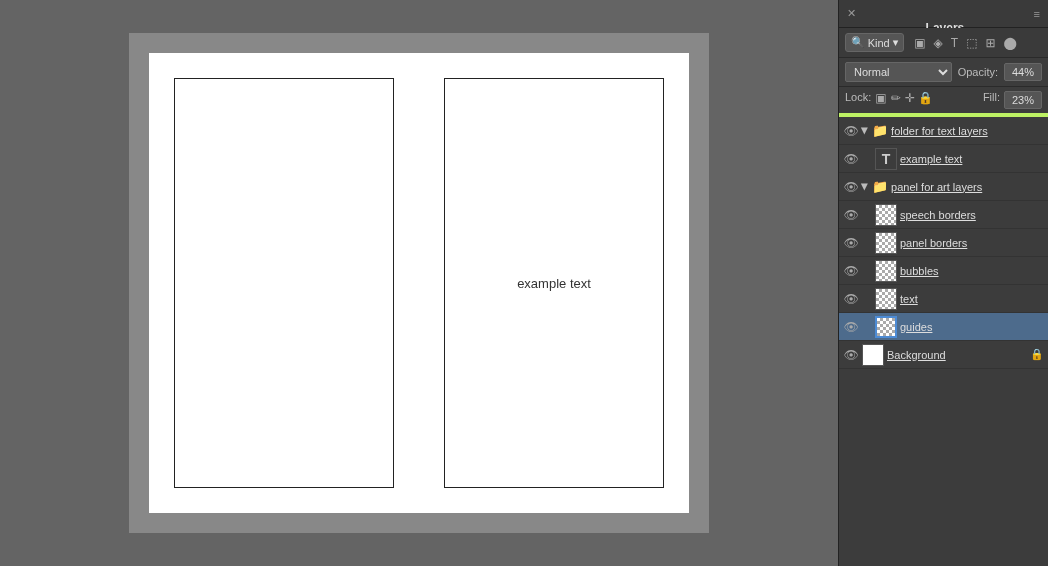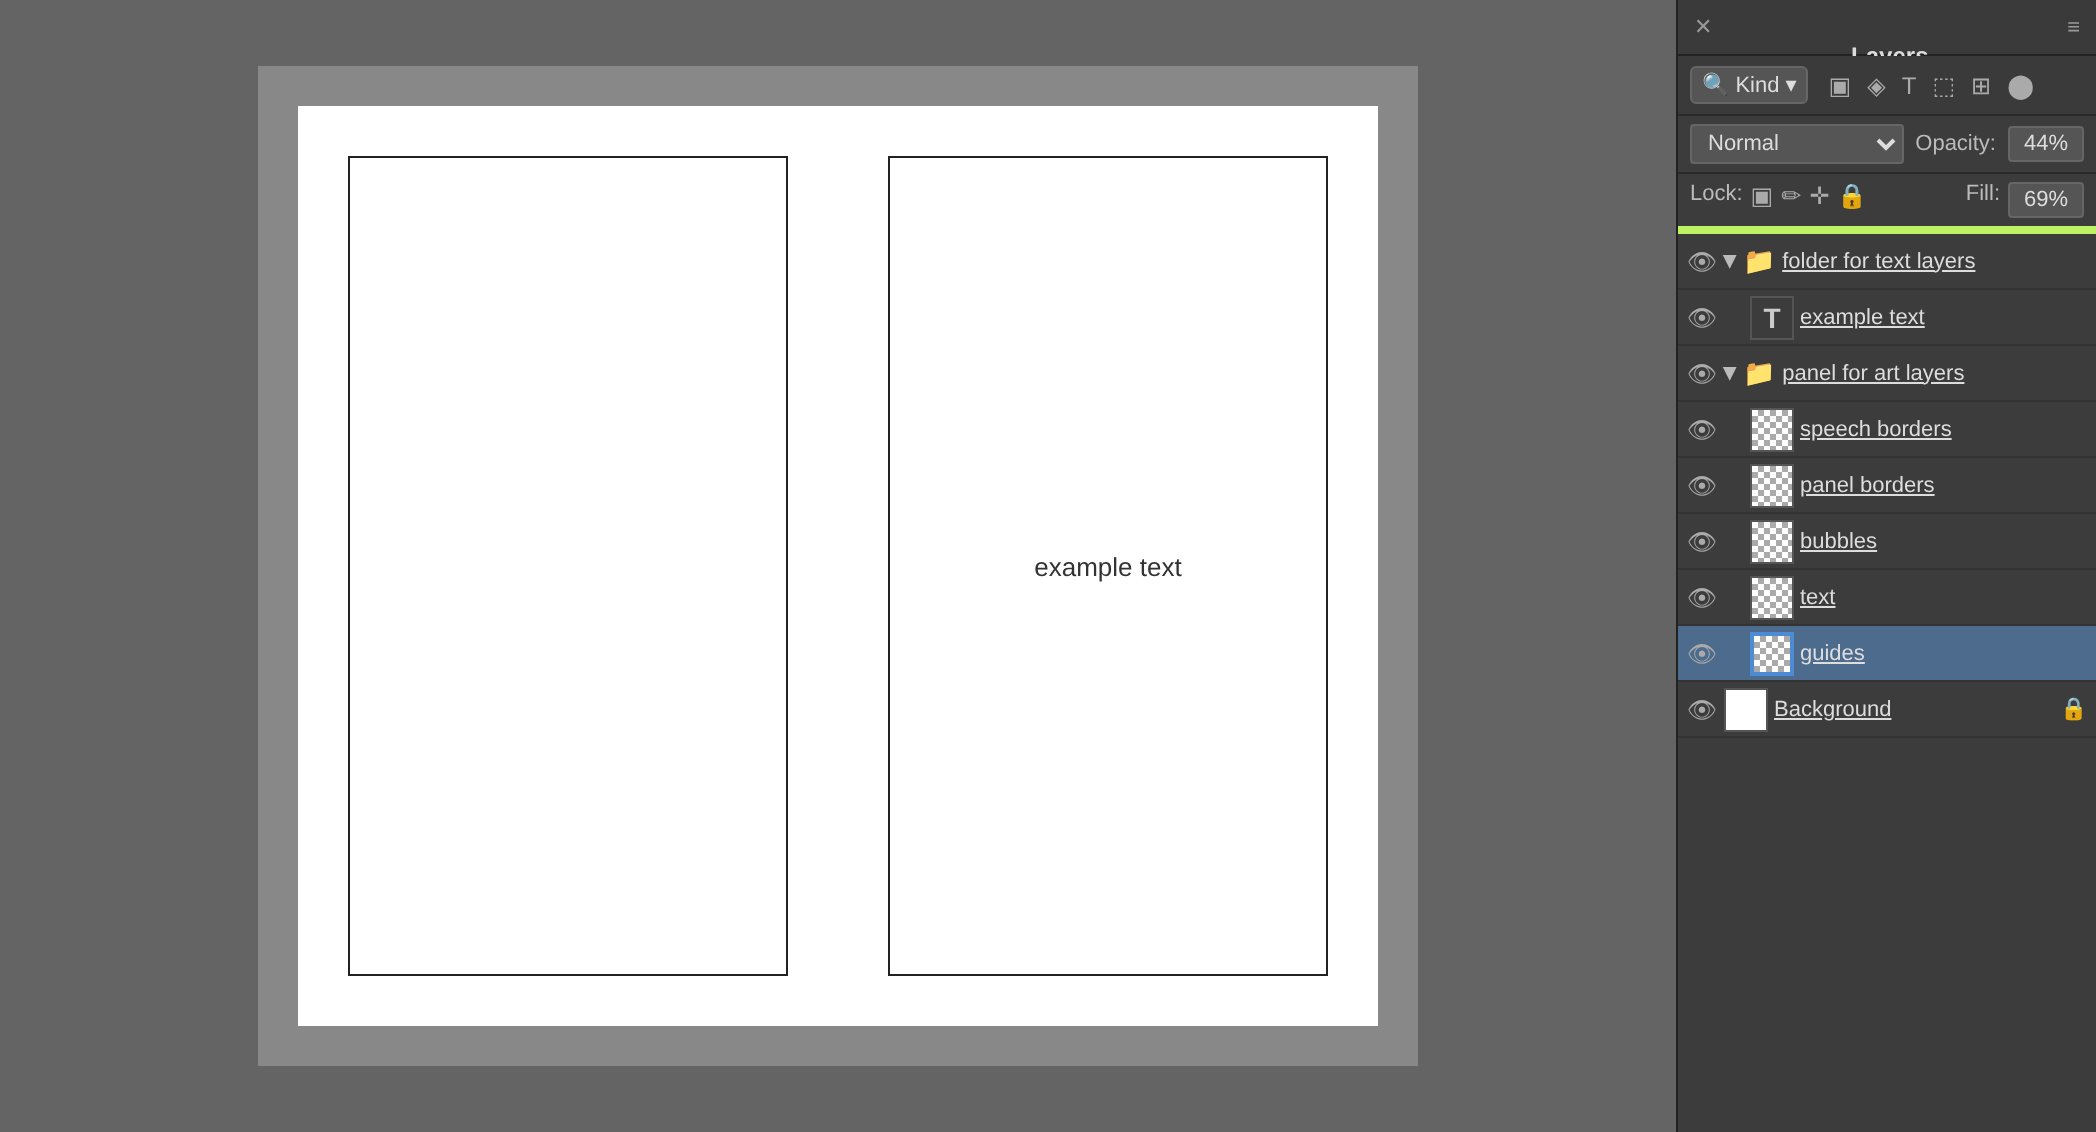--- a/index.html
+++ b/index.html
@@ -404,21 +404,21 @@
 
   <div class="lock-row">
     <span class="lock-label">Lock:</span>
     <div class="lock-icons">
       <span class="lock-icon">▣</span>
       <span class="lock-icon">✏</span>
       <span class="lock-icon">✛</span>
       <span class="lock-icon">🔒</span>
     </div>
     <span class="fill-label">Fill:</span>
-    <div class="fill-value">69%</div>
+    <div class="fill-value">23%</div>
   </div>
 
   <div class="layers-list">
 
     <div class="layer-item group-header">
       <span class="eye-icon">👁</span>
       <span class="triangle-icon group-open-triangle">▶</span>
       <span class="folder-icon">📁</span>
       <span class="layer-name">folder for text layers</span>
     </div>

